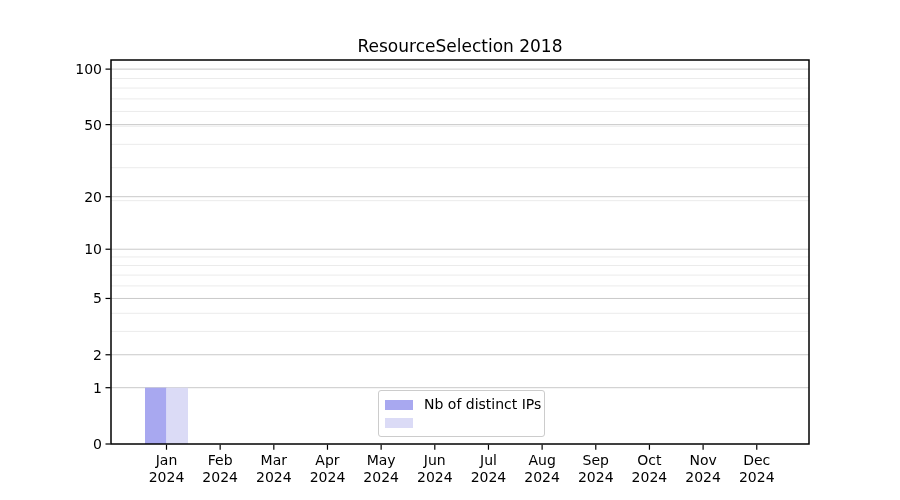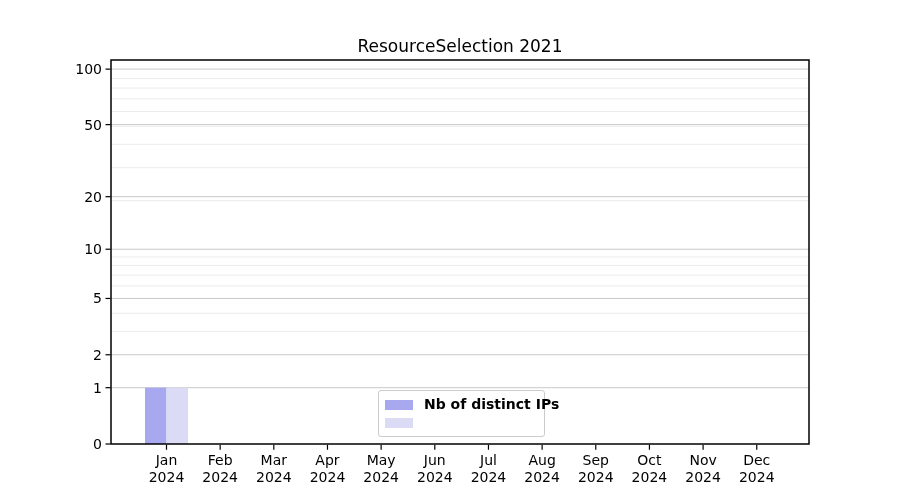--- a/index.html
+++ b/index.html
@@ -11,31 +11,30 @@
     position:absolute;left:111px;top:35px;width:698px;height:22px;
     text-align:center;font-size:17px;color:#000;line-height:22px;
   }
   #plot{position:absolute;left:0;top:0;}
   #plot text{font-family:"DejaVu Sans",sans-serif;fill:#000;}
   .legend{
     position:absolute;left:378px;top:390px;width:167px;height:47px;
     box-sizing:border-box;background:#ffffff;border:1px solid #cccccc;border-radius:3px;
     display:flex;flex-direction:column;justify-content:center;gap:1px;
     padding:4px 6px 4px 6px;
-    font-weight:bold;
   }
   .legend-row{display:flex;align-items:center;gap:11px;height:17px;}
   .swatch{width:28px;height:10px;flex:0 0 auto;}
   .legend-label{font-size:14px;color:#000;white-space:nowrap;line-height:17px;}
 </style>
 </head>
 <body>
 
 <div class="canvas">
-  <div class="title">ResourceSelection 2021</div>
+  <div class="title">ResourceSelection 2018</div>
   <svg id="plot" width="900" height="500">
       <line x1="111" x2="809" y1="331.3929842263211" y2="331.3929842263211" stroke="#ebebeb" stroke-width="1"></line>
       <line x1="111" x2="809" y1="313.26730319683526" y2="313.26730319683526" stroke="#ebebeb" stroke-width="1"></line>
       <line x1="111" x2="809" y1="285.93607000477215" y2="285.93607000477215" stroke="#ebebeb" stroke-width="1"></line>
       <line x1="111" x2="809" y1="275.0894763394816" y2="275.0894763394816" stroke="#ebebeb" stroke-width="1"></line>
       <line x1="111" x2="809" y1="265.5221026806032" y2="265.5221026806032" stroke="#ebebeb" stroke-width="1"></line>
       <line x1="111" x2="809" y1="256.9637953099958" y2="256.9637953099958" stroke="#ebebeb" stroke-width="1"></line>
       <line x1="111" x2="809" y1="200.66028742315638" y2="200.66028742315638" stroke="#ebebeb" stroke-width="1"></line>
       <line x1="111" x2="809" y1="167.72484665029748" y2="167.72484665029748" stroke="#ebebeb" stroke-width="1"></line>
       <line x1="111" x2="809" y1="144.35677953631688" y2="144.35677953631688" stroke="#ebebeb" stroke-width="1"></line>

